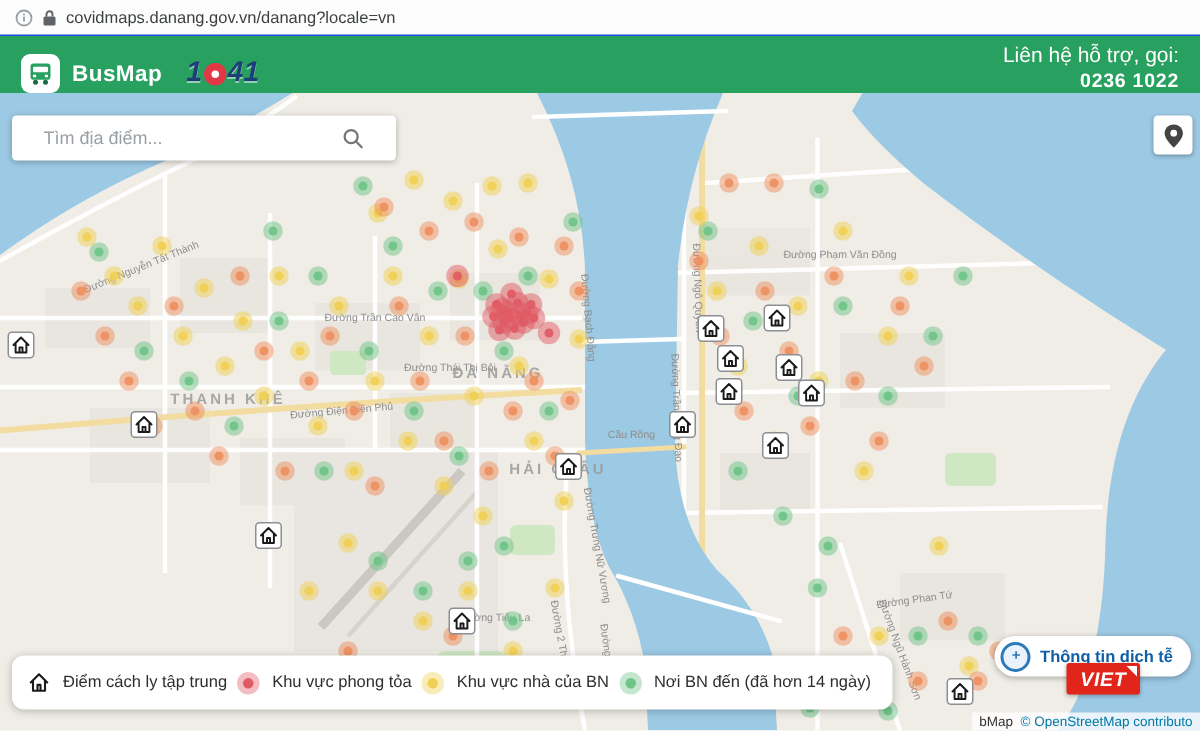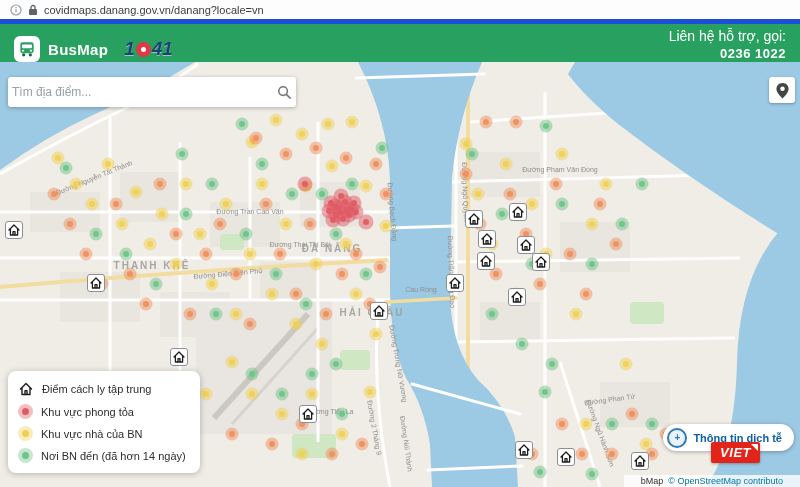--- a/index.html
+++ b/index.html
@@ -1,68 +1,68 @@
 <!DOCTYPE html>
 <html><head>
 <meta charset="utf-8">
 <style>
   *{margin:0;padding:0;box-sizing:border-box}
   html,body{width:800px;height:487px;overflow:hidden;background:#fff;
     font-family:"Liberation Sans",sans-serif}
   
-  .browser-bar{height:24px;background:#fdfdfd;border-bottom:5px solid #1d4ed8;
+  .browser-bar{height:24px;background:#fdfdfd;border-bottom:1px solid #1d4ed8;
     display:flex;align-items:center;padding:0 10px;gap:6px}
   .url-text{font-size:11px;color:#3c4043}
   
   .header{height:38px;background:#28a05f;display:flex;align-items:flex-end;
     justify-content:space-between;padding:0 14px}
   .brand-group{display:flex;align-items:center;gap:8px}
   .bus-badge{width:26px;height:26px;background:#fff;border-radius:6px;
     display:flex;align-items:center;justify-content:center}
   .brand-text{color:#fff;font-weight:bold;font-size:15px;letter-spacing:.3px}
   .logo-1022{display:flex;align-items:center;margin-left:8px}
   .logo-1022 .d{color:#1c3f77;font-weight:bold;font-style:italic;font-size:19px;
     text-shadow:0 1px 0 rgba(255,255,255,.5)}
   .logo-1022 .zero{width:15px;height:15px;border:5px solid #e23744;border-radius:50%;
     background:#fff;margin:0 1px;display:inline-block}
   .support{text-align:right;color:#fff;line-height:1.25}
   .support-label{font-size:14px}
   .support-phone{font-size:13px;font-weight:bold;letter-spacing:.5px}
   
   .map-wrap{position:relative;width:800px;height:425px;background:#f0ede6;overflow:hidden}
   .map-wrap>svg{position:absolute;left:0;top:0}
-  .search-box{position:absolute;top:15px;left:8px;width:288px;height:30px;background:#fff;
+  .search-box{position:absolute;top:15px;left:8px;width:256px;height:30px;background:#fff;
     border-radius:3px;box-shadow:0 1px 4px rgba(0,0,0,.28);display:flex;align-items:center;
-    padding:0 4px;gap:6px}
+    padding:0 21px;gap:6px}
   .search-box input{flex:1;border:0;outline:0;font-size:12px;color:#555;background:transparent}
   .search-box input::placeholder{color:#9aa0a6}
   .pin-btn{position:absolute;top:15px;right:5px;width:26px;height:26px;background:#fff;border:0;
     border-radius:3px;box-shadow:0 1px 3px rgba(0,0,0,.3);display:flex;align-items:center;
     justify-content:center;cursor:pointer}
   .legend{position:absolute;left:8px;bottom:14px;background:#fff;border-radius:8px;
     box-shadow:0 1px 6px rgba(0,0,0,.25);padding:10px 14px 10px 10px;display:flex;
-    flex-direction:column;gap:7px}
+    flex-direction:row;gap:7px}
   .legend-row{display:flex;align-items:center;gap:8px;font-size:11px;color:#2d2d2d;white-space:nowrap}
   .legend-dot{width:15px;height:15px;border-radius:50%;display:flex;align-items:center;
     justify-content:center;flex:0 0 auto}
   .legend-dot i{width:7px;height:7px;border-radius:50%;display:block}
   .legend-house{width:16px;height:16px;display:flex;align-items:center;justify-content:center;flex:0 0 auto}
   .epi-btn{position:absolute;right:6px;bottom:36px;background:#fff;border:0;border-radius:16px;
     height:27px;display:flex;align-items:center;gap:6px;padding:0 12px 0 4px;cursor:pointer;
     box-shadow:0 1px 4px rgba(0,0,0,.3);font-size:11px;color:#0f5fa8;font-weight:bold;
     font-family:"Liberation Sans",sans-serif}
   .epi-logo{width:20px;height:20px;border-radius:50%;border:2px solid #2e79b8;background:#eaf3fb;
     display:flex;align-items:center;justify-content:center;color:#2e79b8;font-size:10px;font-weight:bold}
   .viet-logo{position:absolute;right:40px;bottom:24px;background:#e1251b;color:#fff;
     font-style:italic;font-weight:bold;font-size:13px;padding:3px 9px;border-radius:2px;
     box-shadow:0 1px 3px rgba(0,0,0,.3);cursor:pointer;letter-spacing:.5px}
   .viet-logo::after{content:"";position:absolute;right:2px;top:2px;border-style:solid;
     border-width:0 7px 7px 0;border-color:transparent #fff transparent transparent}
   .attribution{position:absolute;right:0;bottom:0;background:rgba(255,255,255,.78);
-    font-size:9px;color:#333;padding:1px 17px;display:flex;gap:5px;align-items:flex-start}
+    font-size:9px;color:#333;padding:1px 5px;display:flex;gap:5px;align-items:flex-start}
   .attribution .osm{color:#0078a8;cursor:pointer}
 </style>
 </head>
 <body>
 
 <div class="browser-bar">
   <svg width="12" height="12" viewBox="0 0 12 12">
     <circle cx="6" cy="6" r="5" fill="none" stroke="#9aa0a6" stroke-width="1.2"></circle>
     <rect x="5.4" y="5" width="1.2" height="3.4" fill="#9aa0a6"></rect>
       <rect x="5.4" y="3" width="1.2" height="1.2" fill="#9aa0a6"></rect>

